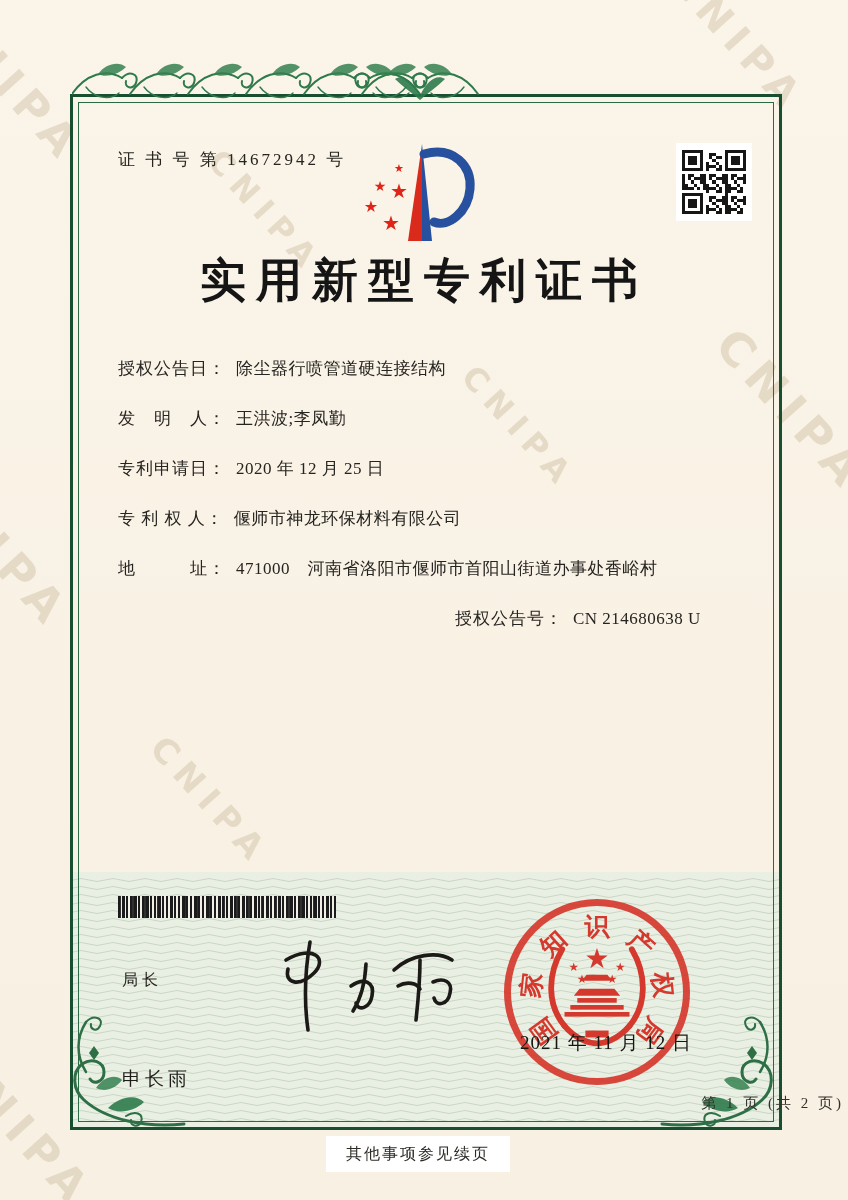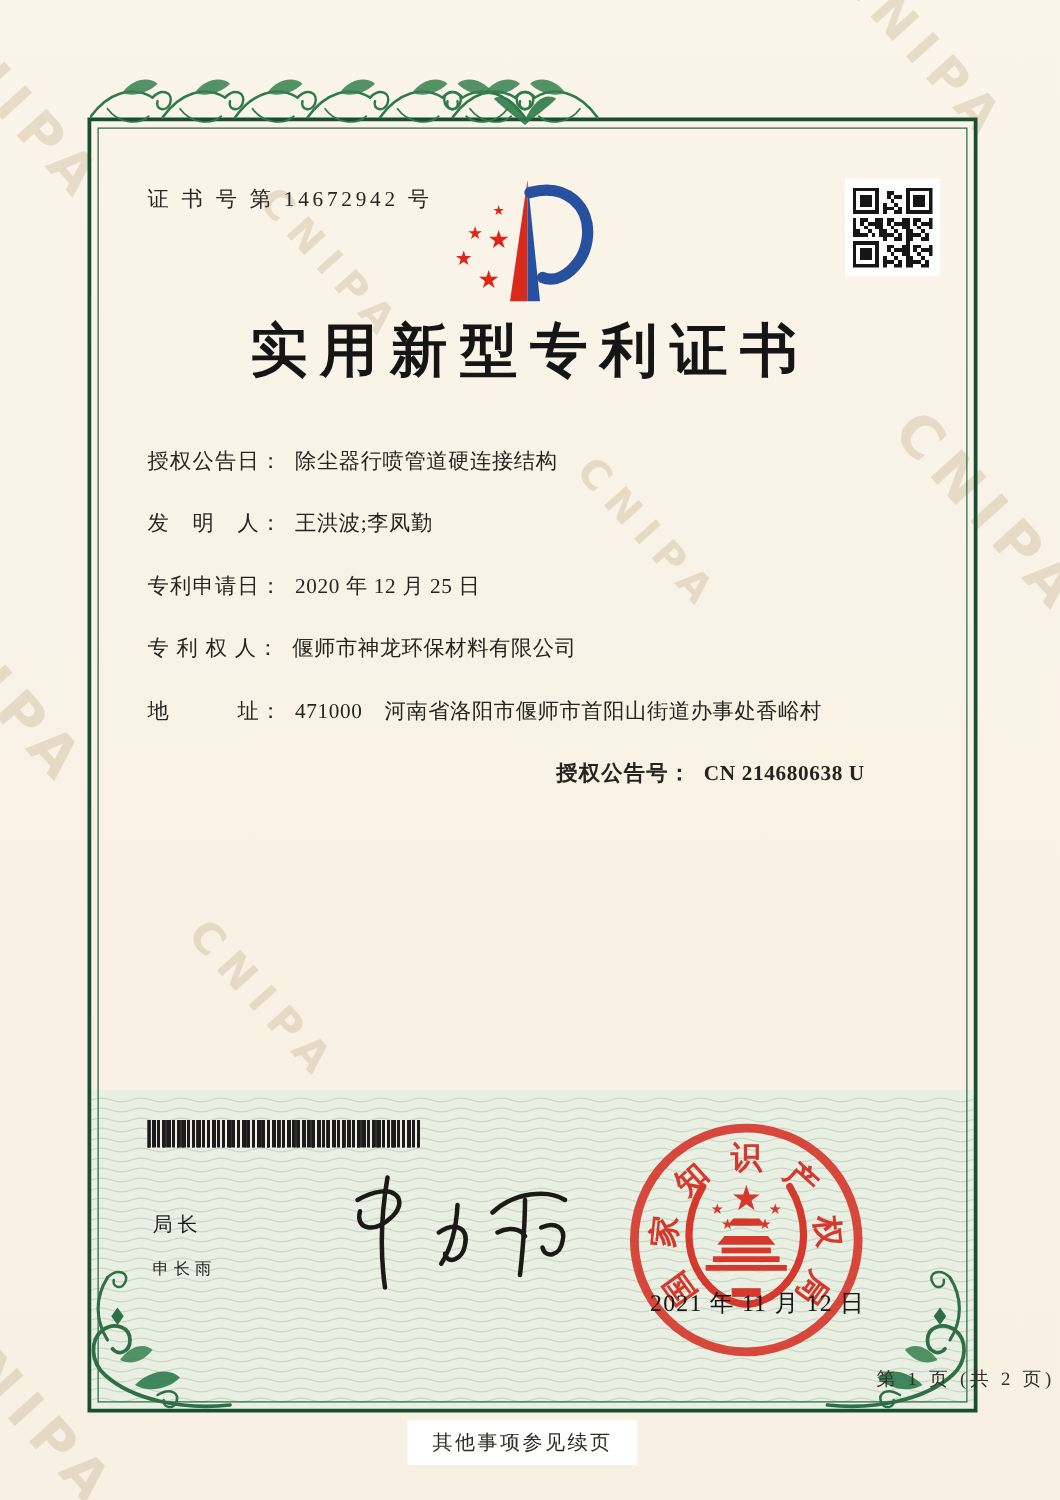--- a/index.html
+++ b/index.html
@@ -24,34 +24,34 @@
   .cert-no{position:absolute;left:118px;top:148px;font-size:17px;letter-spacing:3px;color:#26241f;z-index:3;}
   .logo{position:absolute;left:358px;top:136px;z-index:3;}
   .qr-wrap{position:absolute;left:676px;top:143px;width:76px;height:78px;background:#fff;z-index:3;display:flex;align-items:center;justify-content:center;}
   .title{position:absolute;left:0;right:0;top:250px;margin:0;text-align:center;font-size:46px;font-weight:700;
          letter-spacing:10px;color:#151515;z-index:3;}
 
   .fields{position:absolute;left:118px;top:357px;width:630px;font-size:17px;color:#262421;z-index:3;}
   .field-row{position:relative;height:22px;margin-bottom:28px;white-space:nowrap;}
   .field-row .lbl{letter-spacing:1px;}
   .field-row .val{margin-left:10px;letter-spacing:0.5px;}
-  .grant2{position:absolute;left:327px;top:0;font-weight:bold;}
+  .grant2{position:absolute;left:337px;top:0;}
 
   .paragraphs{position:absolute;left:118px;top:700px;width:630px;z-index:3;color:#2e2b26;}
   .paragraphs p{margin:0;font-size:17px;line-height:27.5px;text-indent:2em;text-align:justify;letter-spacing:0.5px;}
 
   .barcode{position:absolute;left:118px;top:896px;width:218px;height:22px;z-index:3;
     background-color:#f2efe7;
     background-image:
       repeating-linear-gradient(90deg,#1b1b1b 0 2px,transparent 2px 4px),
       repeating-linear-gradient(90deg,#1b1b1b 0 1px,transparent 1px 6px),
       repeating-linear-gradient(90deg,#30302e 0 3px,transparent 3px 13px);}
 
   .signer-title{position:absolute;left:122px;top:970px;font-size:16px;color:#1f1d1a;z-index:3;letter-spacing:4px;}
-  .signer-name{position:absolute;left:122px;top:1006px;font-size:13px;color:#1f1d1a;z-index:3;letter-spacing:4px;}
+  .signer-name{position:absolute;left:122px;top:1066px;font-size:19px;color:#1f1d1a;z-index:3;letter-spacing:4px;}
   .signature{position:absolute;left:248px;top:926px;z-index:4;}
 
   .seal{position:absolute;left:504px;top:899px;width:186px;height:186px;border:7px solid rgba(213,56,44,.92);
         border-radius:50%;z-index:4;box-sizing:border-box;}
   .seal-chars span{position:absolute;left:50%;top:50%;font-size:25px;font-weight:700;color:#d5382c;
         font-family:"Liberation Serif","DejaVu Serif",serif;}
   .seal-emblem{position:absolute;left:50%;top:51%;transform:translate(-50%,-50%);}
   .seal-date{position:absolute;left:520px;top:1030px;width:190px;font-size:19px;color:#171512;z-index:5;letter-spacing:1px;}
 
   .page-num{position:absolute;left:0;right:4px;top:1094px;text-align:right;font-size:15px;color:#33302b;

